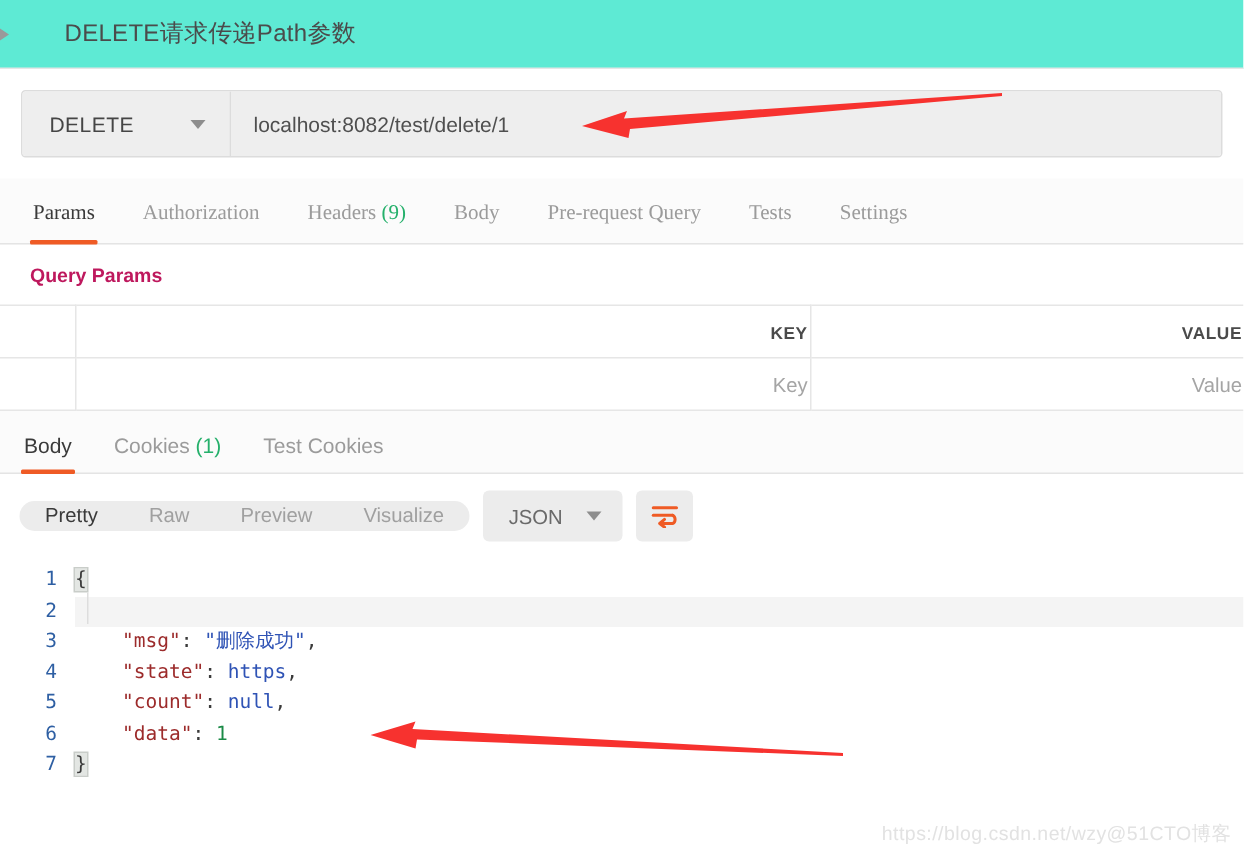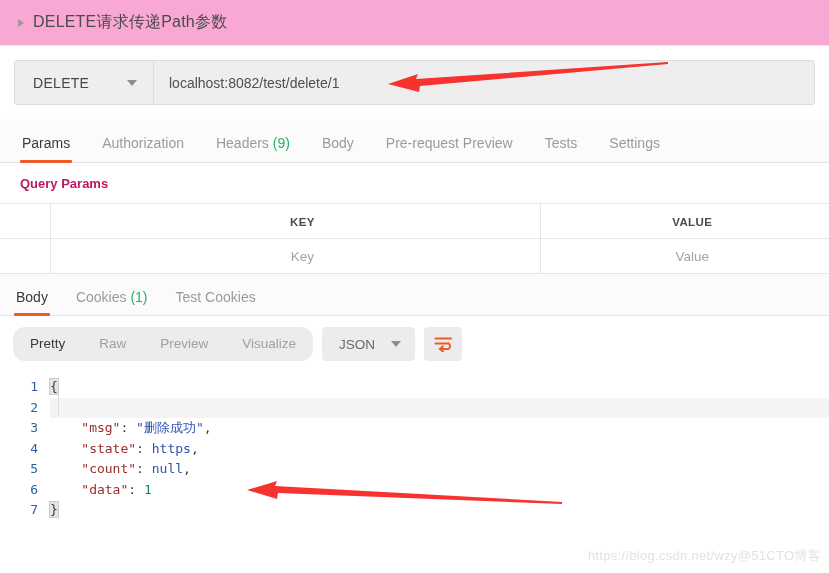--- a/index.html
+++ b/index.html
@@ -15,24 +15,24 @@
     color: #3c3c3c;
     position: relative;
     overflow: hidden;
   }
 
   
   .request-title-bar {
     height: 46px;
     display: flex;
     align-items: center;
-    padding-left: 18px;
     border-bottom: 1px solid #e6e6e6;
-    background: #f9a8d4;
-    box-sizing: border-box;
+    background: #5eead4;
+    box-sizing: border-box;
+    gap: 28px;
   }
   .disclosure-triangle {
     width: 0;
     height: 0;
     border-left: 6px solid #9a9a9a;
     border-top: 4.5px solid transparent;
     border-bottom: 4.5px solid transparent;
     margin-right: 9px;
   }
   .request-title-text {
@@ -90,20 +90,21 @@
   
   .req-tabs {
     display: flex;
     align-items: flex-end;
     height: 44px;
     margin-top: 14px;
     padding-left: 6px;
     border-bottom: 1px solid #e4e4e4;
     background: #fbfbfb;
     box-sizing: border-box;
+    font-family: Liberation Serif, serif;
   }
   .tab {
     padding: 0 16px 12px 16px;
     font-size: 14px;
     color: #9b9b9b;
     position: relative;
     line-height: 1;
     white-space: nowrap;
   }
   .tab.active { color: #3a3a3a; }
@@ -132,21 +133,21 @@
   .params-table {
     width: 100%;
     border-collapse: collapse;
     table-layout: fixed;
   }
   .params-table th, .params-table td {
     border: 1px solid #e6e6e6;
     border-left: none;
     height: 35px;
     box-sizing: border-box;
-    text-align: center;
+    text-align: right;
   }
   .params-table th:last-child, .params-table td:last-child {
     border-right: none;
   }
   .col-check { width: 50px; }
   .col-key   { width: 490px; }
   .th-text {
     padding-left: 15px;
     font-size: 11.5px;
     font-weight: bold;
@@ -176,21 +177,21 @@
   .resp-toolbar {
     display: flex;
     align-items: center;
     padding: 11px 0 11px 13px;
     background: #ffffff;
   }
   .seg-group {
     display: flex;
     background: #ececec;
     border-radius: 12px;
-    height: 34px;
+    height: 20px;
     align-items: center;
   }
   .seg {
     padding: 0 17px;
     font-size: 13.5px;
     color: #a0a0a0;
     line-height: 34px;
   }
   .seg.active { color: #3a3a3a; }
   .format-select {
@@ -304,21 +305,21 @@
     <span>Authorization</span>
   </div>
   <div class="tab">
     <span>Headers</span>
     <span class="count">(9)</span>
   </div>
   <div class="tab">
     <span>Body</span>
   </div>
   <div class="tab">
-    <span>Pre-request Preview</span>
+    <span>Pre-request Query</span>
   </div>
   <div class="tab">
     <span>Tests</span>
   </div>
   <div class="tab">
     <span>Settings</span>
   </div>
 </div>
 
 <div class="query-params-title">Query Params</div>

